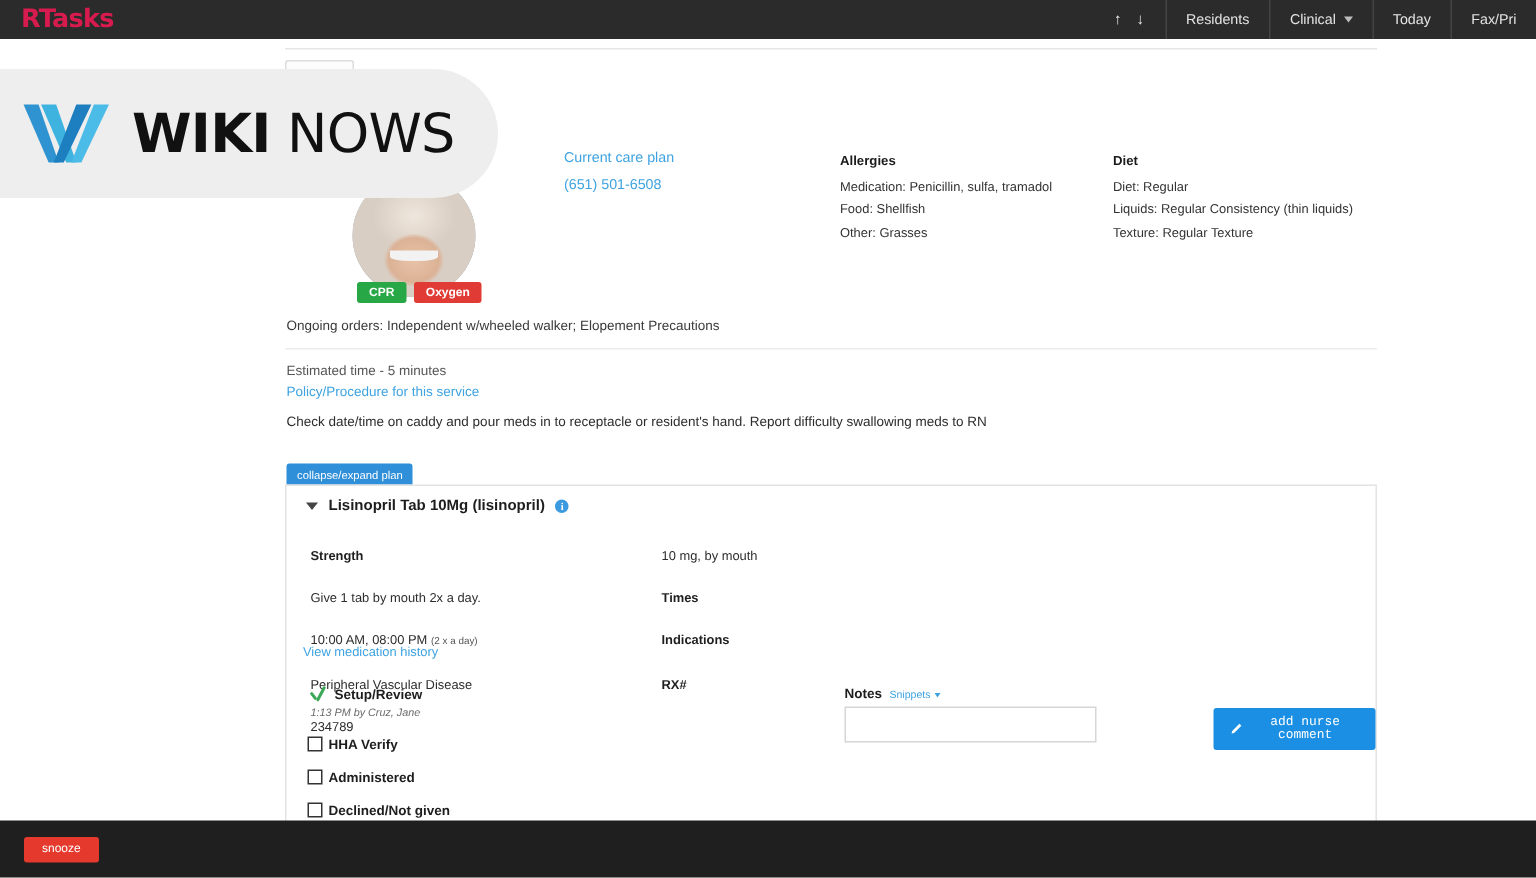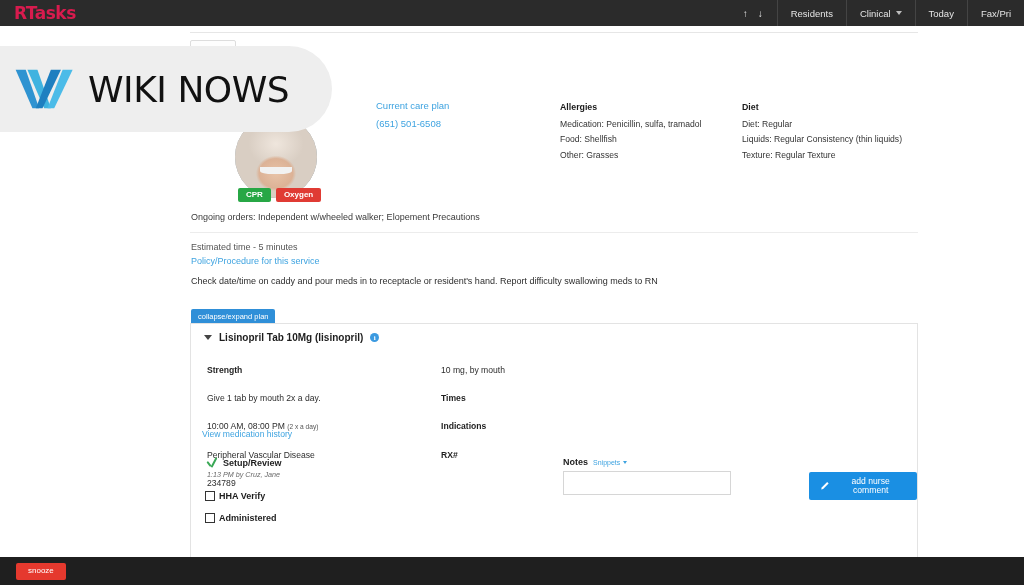--- a/index.html
+++ b/index.html
@@ -279,29 +279,29 @@
   }
 
   .nurse-btn {
     position: absolute; left: 618px; top: 148px;
     display: flex; align-items: center; gap: 6px;
     background: #1a8fe3; color: #fff;
     border: none; border-radius: 2px;
     font-size: 8.6px;
     padding: 5px 11px 6px;
     cursor: pointer;
-    font-family: Liberation Sans, sans-serif;
+    font-family: Liberation Mono, monospace;
     line-height: 1;
   }
   .pencil { display: block; }
 
   
   .bottombar {
     position: absolute; bottom: 0; left: 0;
-    width: 1024px; height: 28px;
+    width: 1024px; height: 38px;
     background: #1f1f1f;
     display: flex; align-items: center;
     z-index: 40;
   }
   .snooze {
     background: #e5392e; color: #fff;
     font-size: 8px;
     border: none; border-radius: 2px;
     padding: 4px 12px 5px;
     margin-left: 16px;
@@ -323,21 +323,21 @@
   }
   .wm-mark { width: 62px; height: 50px; flex: none; }
   .wm-text {
     margin-left: 12px;
     font-family: "DejaVu Sans", sans-serif;
     font-size: 36px;
     letter-spacing: -0.5px;
     white-space: nowrap;
     color: #111;
   }
-  .wm-text b { font-weight: 400; }
+  .wm-text b { font-weight: 700; }
   .wm-text span { font-weight: 400; }
 </style>
 </head>
 <body>
 
 <div class="topbar">
   <div class="brand">RTasks</div>
   <div class="nav-right">
     <div class="nav-arrows">
       <span>↑</span>
@@ -445,20 +445,24 @@
       </div>
       <div class="by-line">1:13 PM by Cruz, Jane</div>
 
       <div class="cb-row">
         <span class="cb"></span>
         <span class="lbl">HHA Verify</span>
       </div>
       <div class="cb-row">
         <span class="cb"></span>
         <span class="lbl">Administered</span>
+      </div>
+      <div class="cb-row">
+        <span class="cb"></span>
+        <span class="lbl">Declined/Not given</span>
       </div>
     </div>
 
     <div class="notes">
       <div class="notes-head">
         <span class="t">Notes</span>
         <span class="snippets">
           <span>Snippets</span>
           <span class="caret-sm"></span>
         </span>

